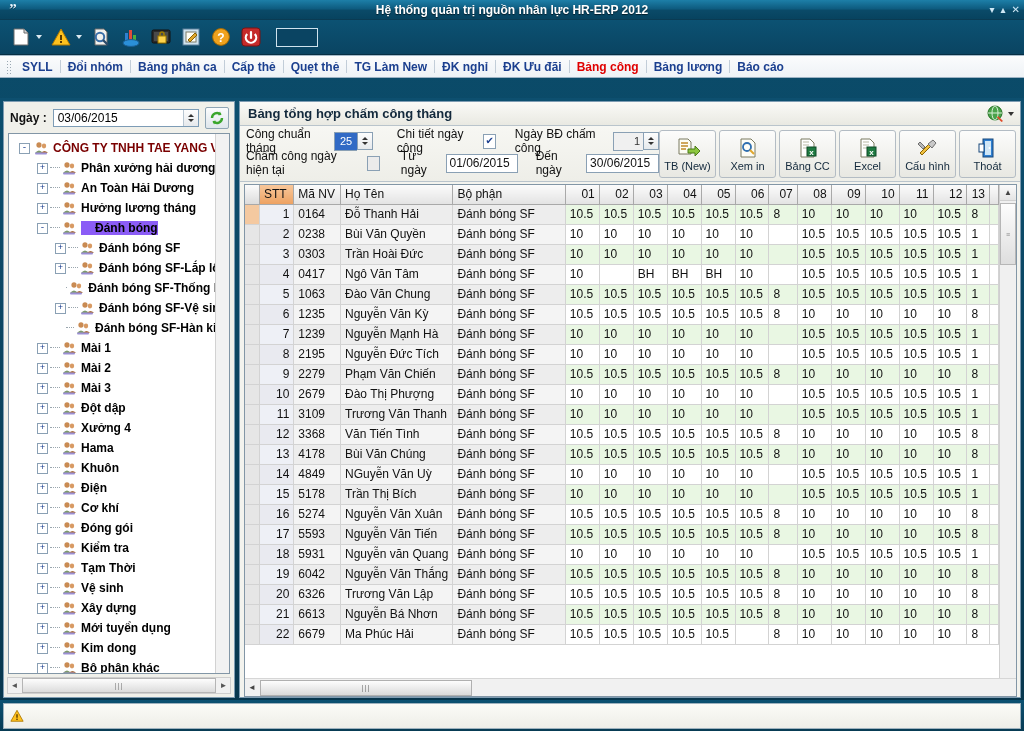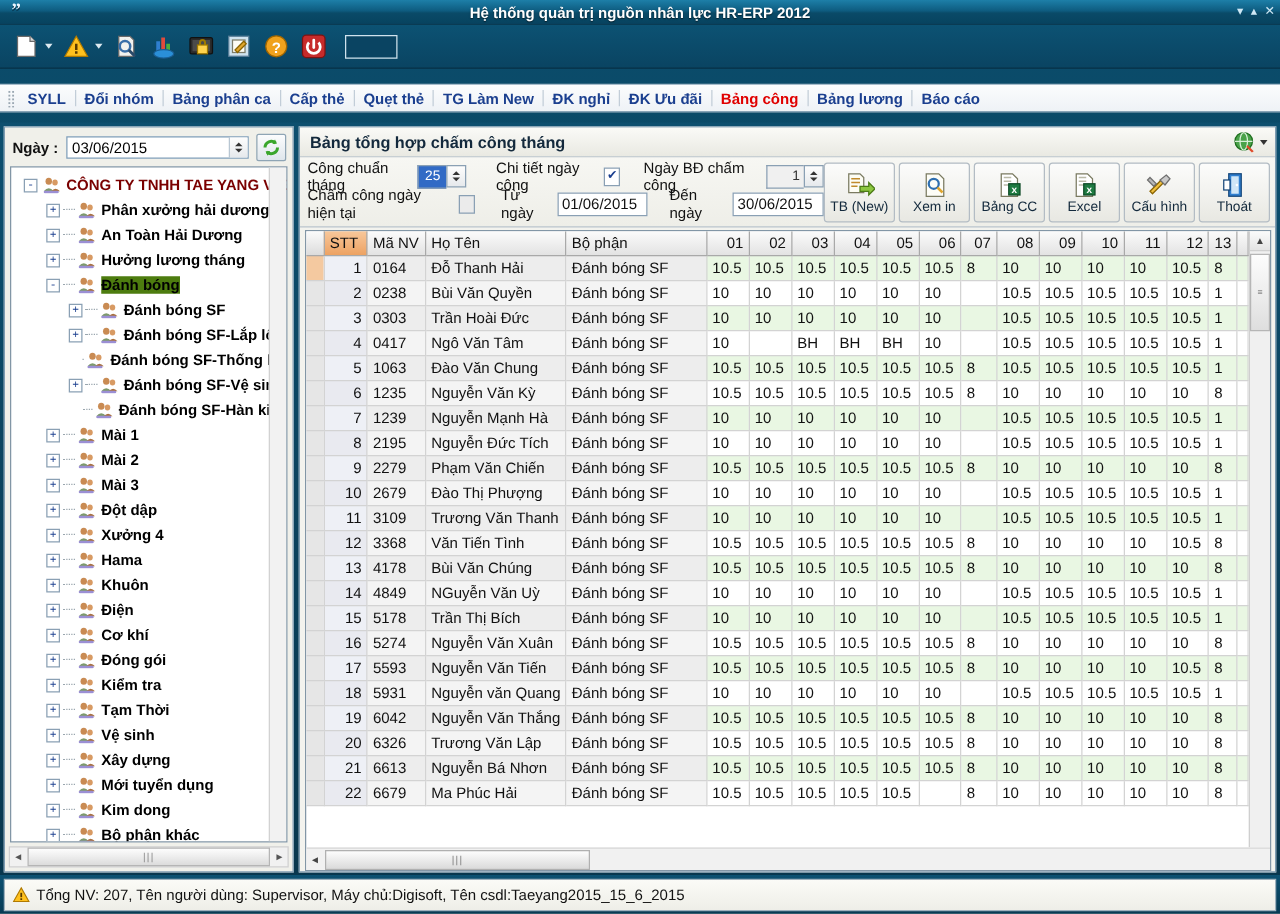--- a/index.html
+++ b/index.html
@@ -73,21 +73,20 @@
   }
 
   
   .subtabs {
     height: 21px;
     background: linear-gradient(180deg,#fbfcfd 0%,#eef2f6 100%);
     border-top:1px solid #a7bccb;
     border-bottom:1px solid #9db3c4;
     display:flex; align-items:center;
     padding-left: 6px;
-    margin-top: 12px;
   }
   .grip { width:6px; height:14px; margin-right:3px;
     background-image: radial-gradient(#9aa7b2 40%, transparent 41%);
     background-size: 3px 3px; }
   .stab {
     color:#1b3f8f; font-weight:bold; font-size:12px;
     padding: 1px 7px; cursor:default; white-space:nowrap;
   }
   .stab.active { color:#e00000; }
   .stab-sep { width:1px; height:13px; background:#c2cdd8; }
@@ -138,21 +137,21 @@
     width:9px;height:9px;border:1px solid #8aa0b4;background:#fff;
     display:flex;align-items:center;justify-content:center;
     font-size:9px;line-height:8px; color:#1b3f8f; margin-right:2px; flex:none;
     font-family:"Liberation Mono", monospace;
   }
   .exp.blank { border:none; background:transparent; }
   .dots { width:10px; height:1px; border-top:1px dotted #9aa6ae; margin-right:1px; }
   .picon { width:16px;height:14px; margin-right:4px; flex:none; }
   .tlabel { color:#000; }
   .tnode.bold .tlabel { font-weight:bold; }
-  .tnode.sel .tlabel { background:#4d7c0f; }
+  .tnode.sel .tlabel { background:#8b5cf6;padding-left:14px; }
   .tnode.root .tlabel { font-weight:bold; }
   .left-scroll {
     position:absolute; right:0; top:0; bottom:0; width:13px;
     background:#f2f2f2; border-left:1px solid #d2d2d2;
   }
   .lp-hscroll {
     height:15px; margin:1px 3px 3px 3px;
     background:#f1f1f1; border:1px solid #cfcfcf;
     display:flex; align-items:center; justify-content:space-between;
   }
@@ -1434,16 +1433,15 @@
     </div>
   </div>
 
   <div class="statusbar">
     <div class="sb-cell sb-left">
       <svg width="14" height="14" viewBox="0 0 16 16">
         <path d="M8 1.5 L15 14 H1 Z" fill="#ffc11e" stroke="#b07a00"></path>
         <rect x="7.2" y="6" width="1.6" height="4" fill="#5a3b00"></rect>
         <rect x="7.2" y="11" width="1.6" height="1.6" fill="#5a3b00"></rect>
       </svg>
-      <span>Tổng NV: 207, Tên người dùng: Supervisor, Máy chủ:Digisoft, Tên csdl:Taeyang2015_15_6_2015</span>
     </div>
   </div>
 </div>
 
 </body></html>

